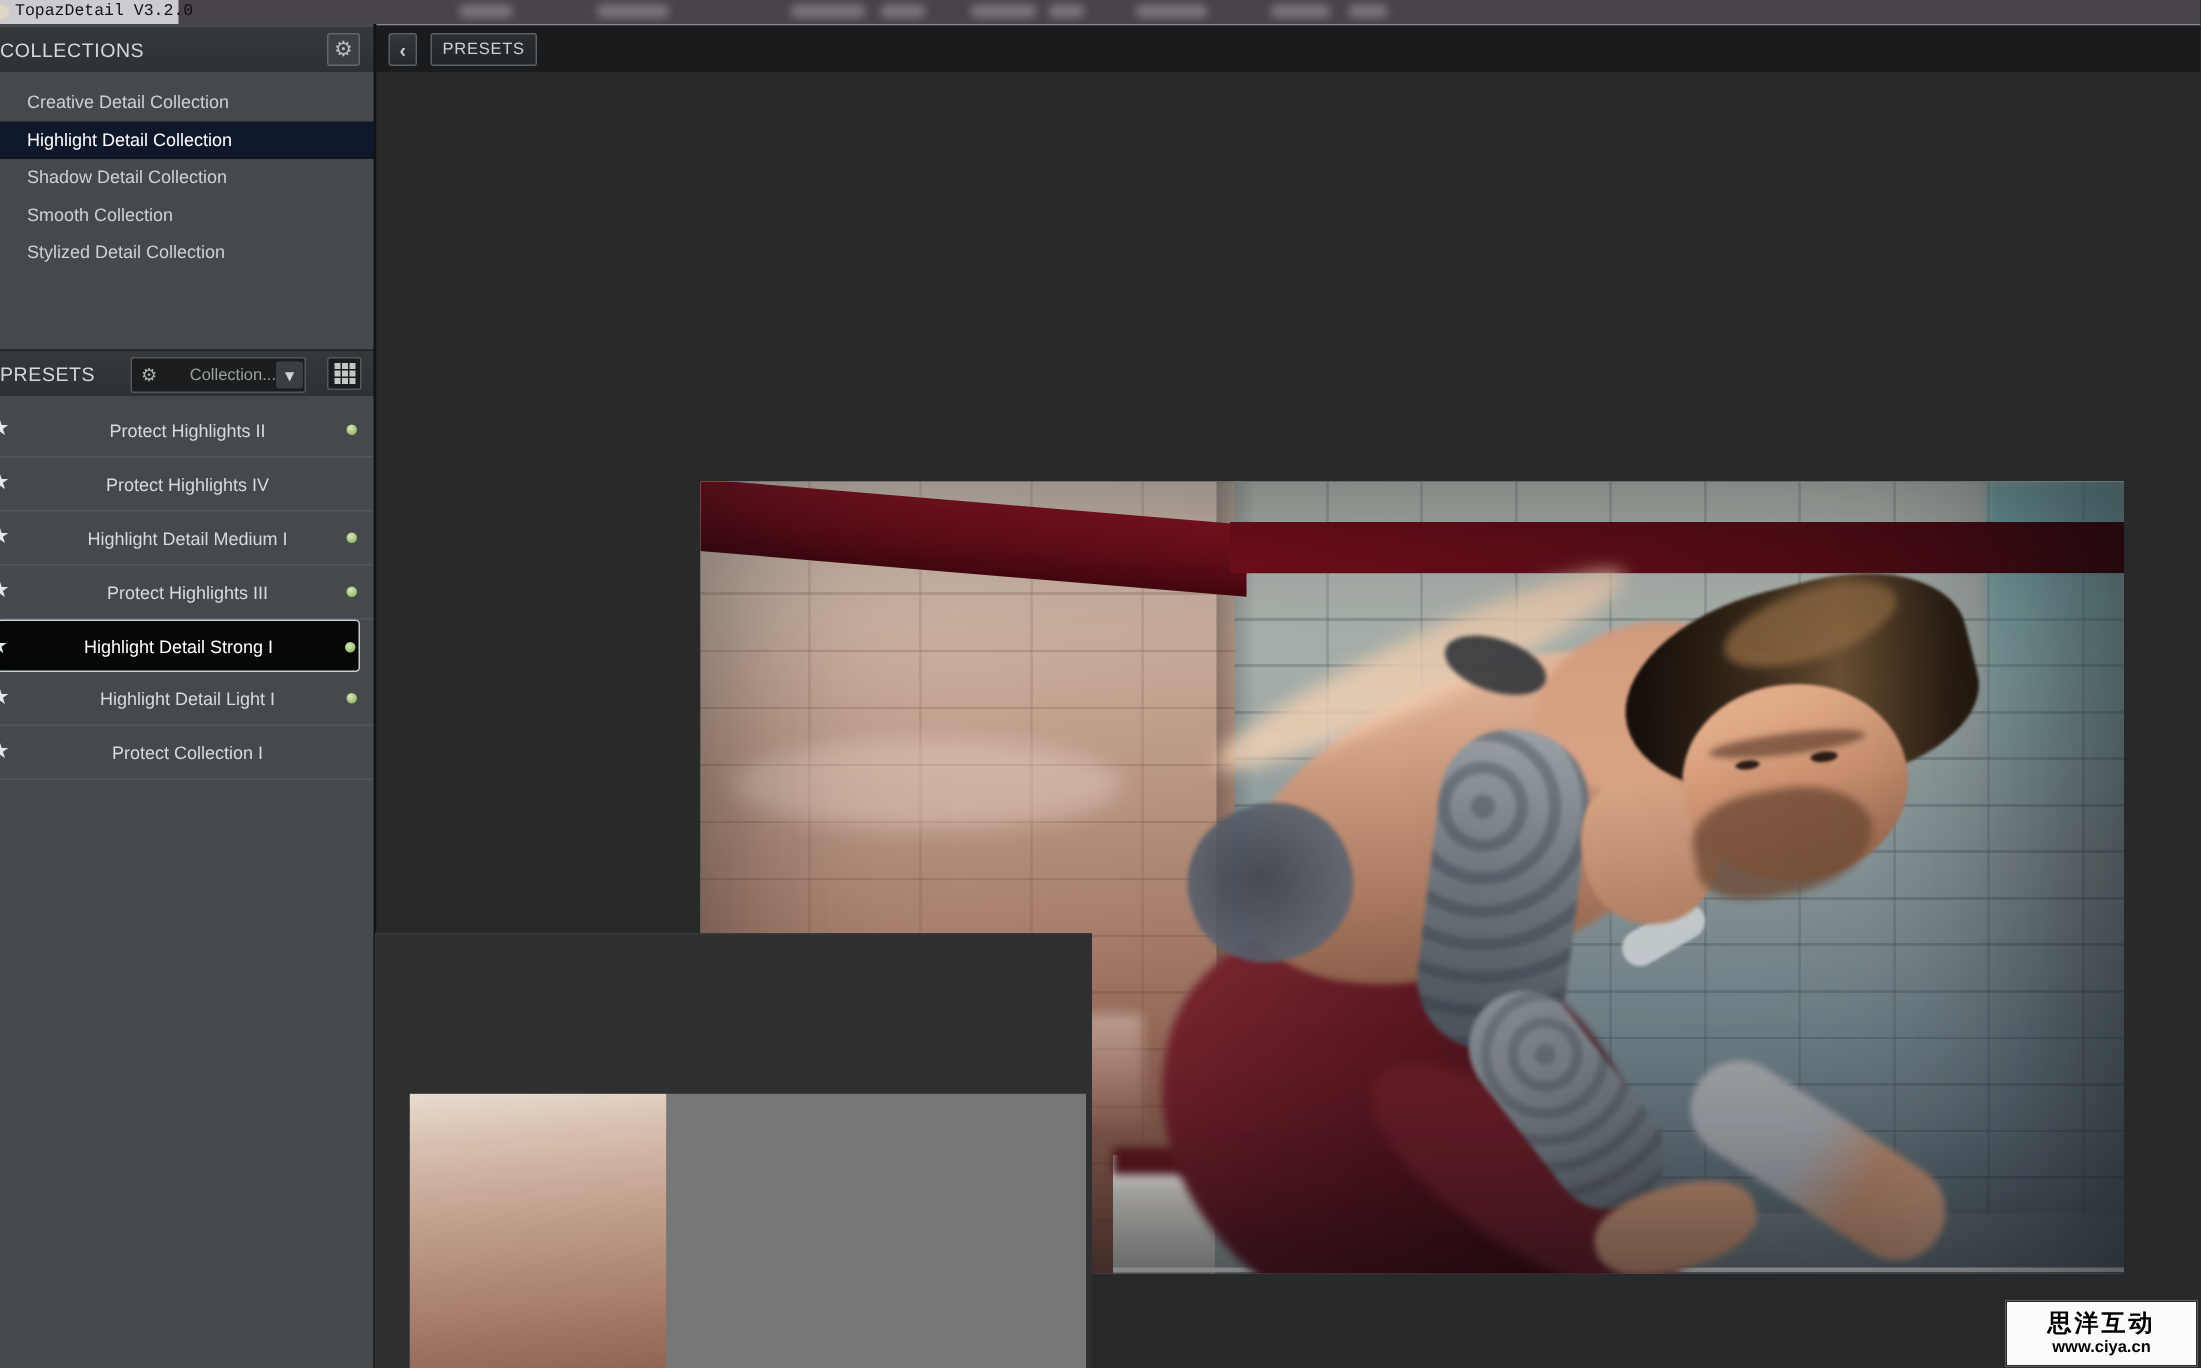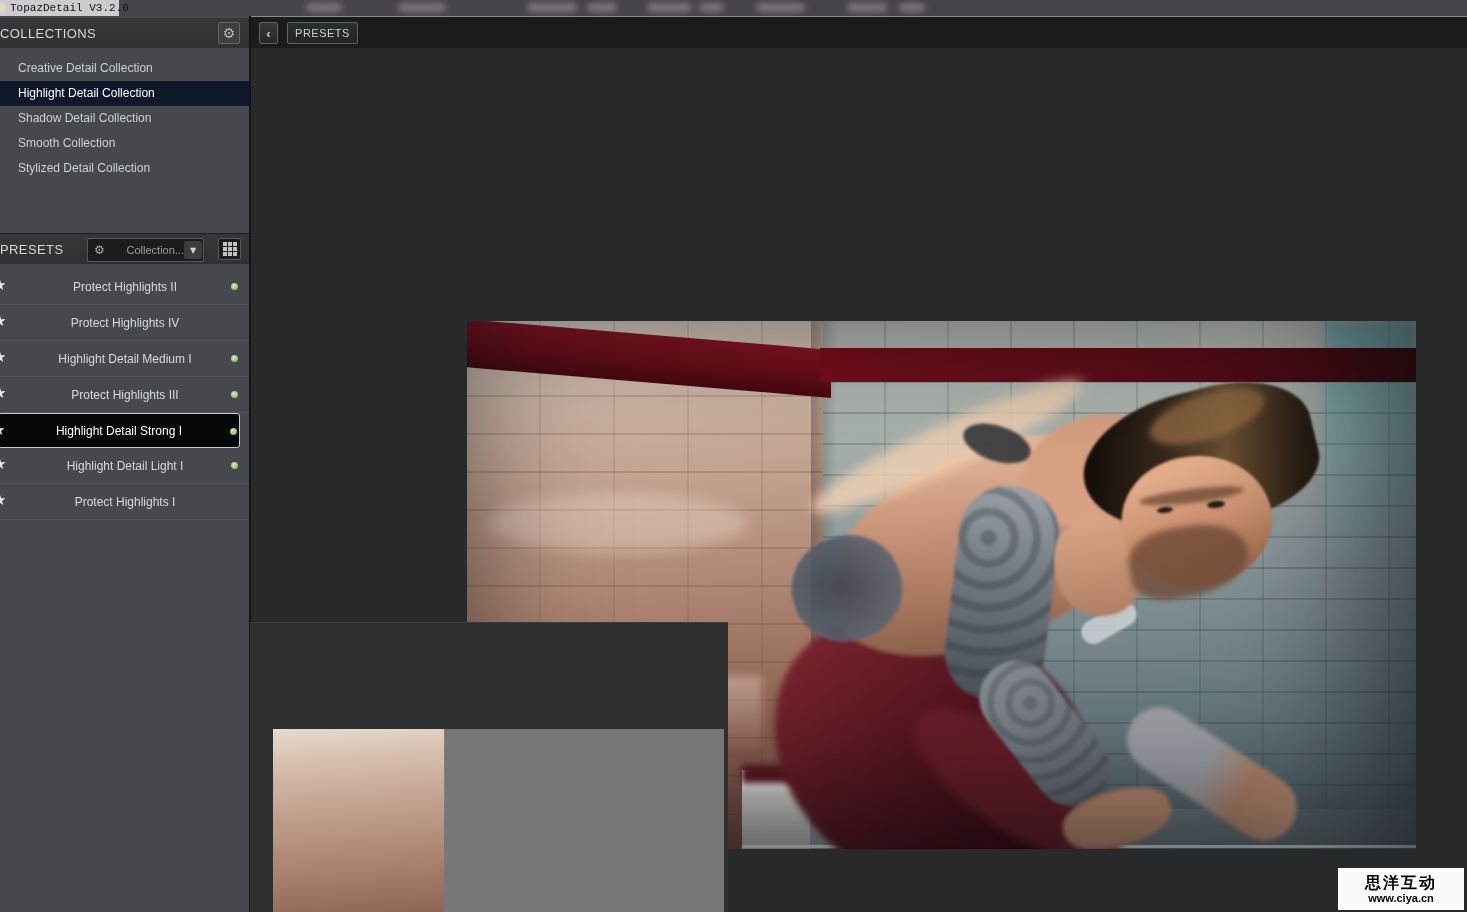--- a/index.html
+++ b/index.html
@@ -186,21 +186,21 @@
         <span class="plabel">Highlight Detail Strong I</span>
         <span class="dot"></span>
       </div>
       <div class="preset-row">
         <span class="star-icon">★</span>
         <span class="plabel">Highlight Detail Light I</span>
         <span class="dot"></span>
       </div>
       <div class="preset-row">
         <span class="star-icon">★</span>
-        <span class="plabel">Protect Highlights I</span>
+        <span class="plabel">Protect Collection I</span>
       </div>
     </div>
 </div>
 <div class="side-divider"></div>
 
 <div class="viewer-toolbar">
   <button class="back-btn">
     <span>‹</span>
   </button>
   <button class="original-btn">PRESETS</button>

